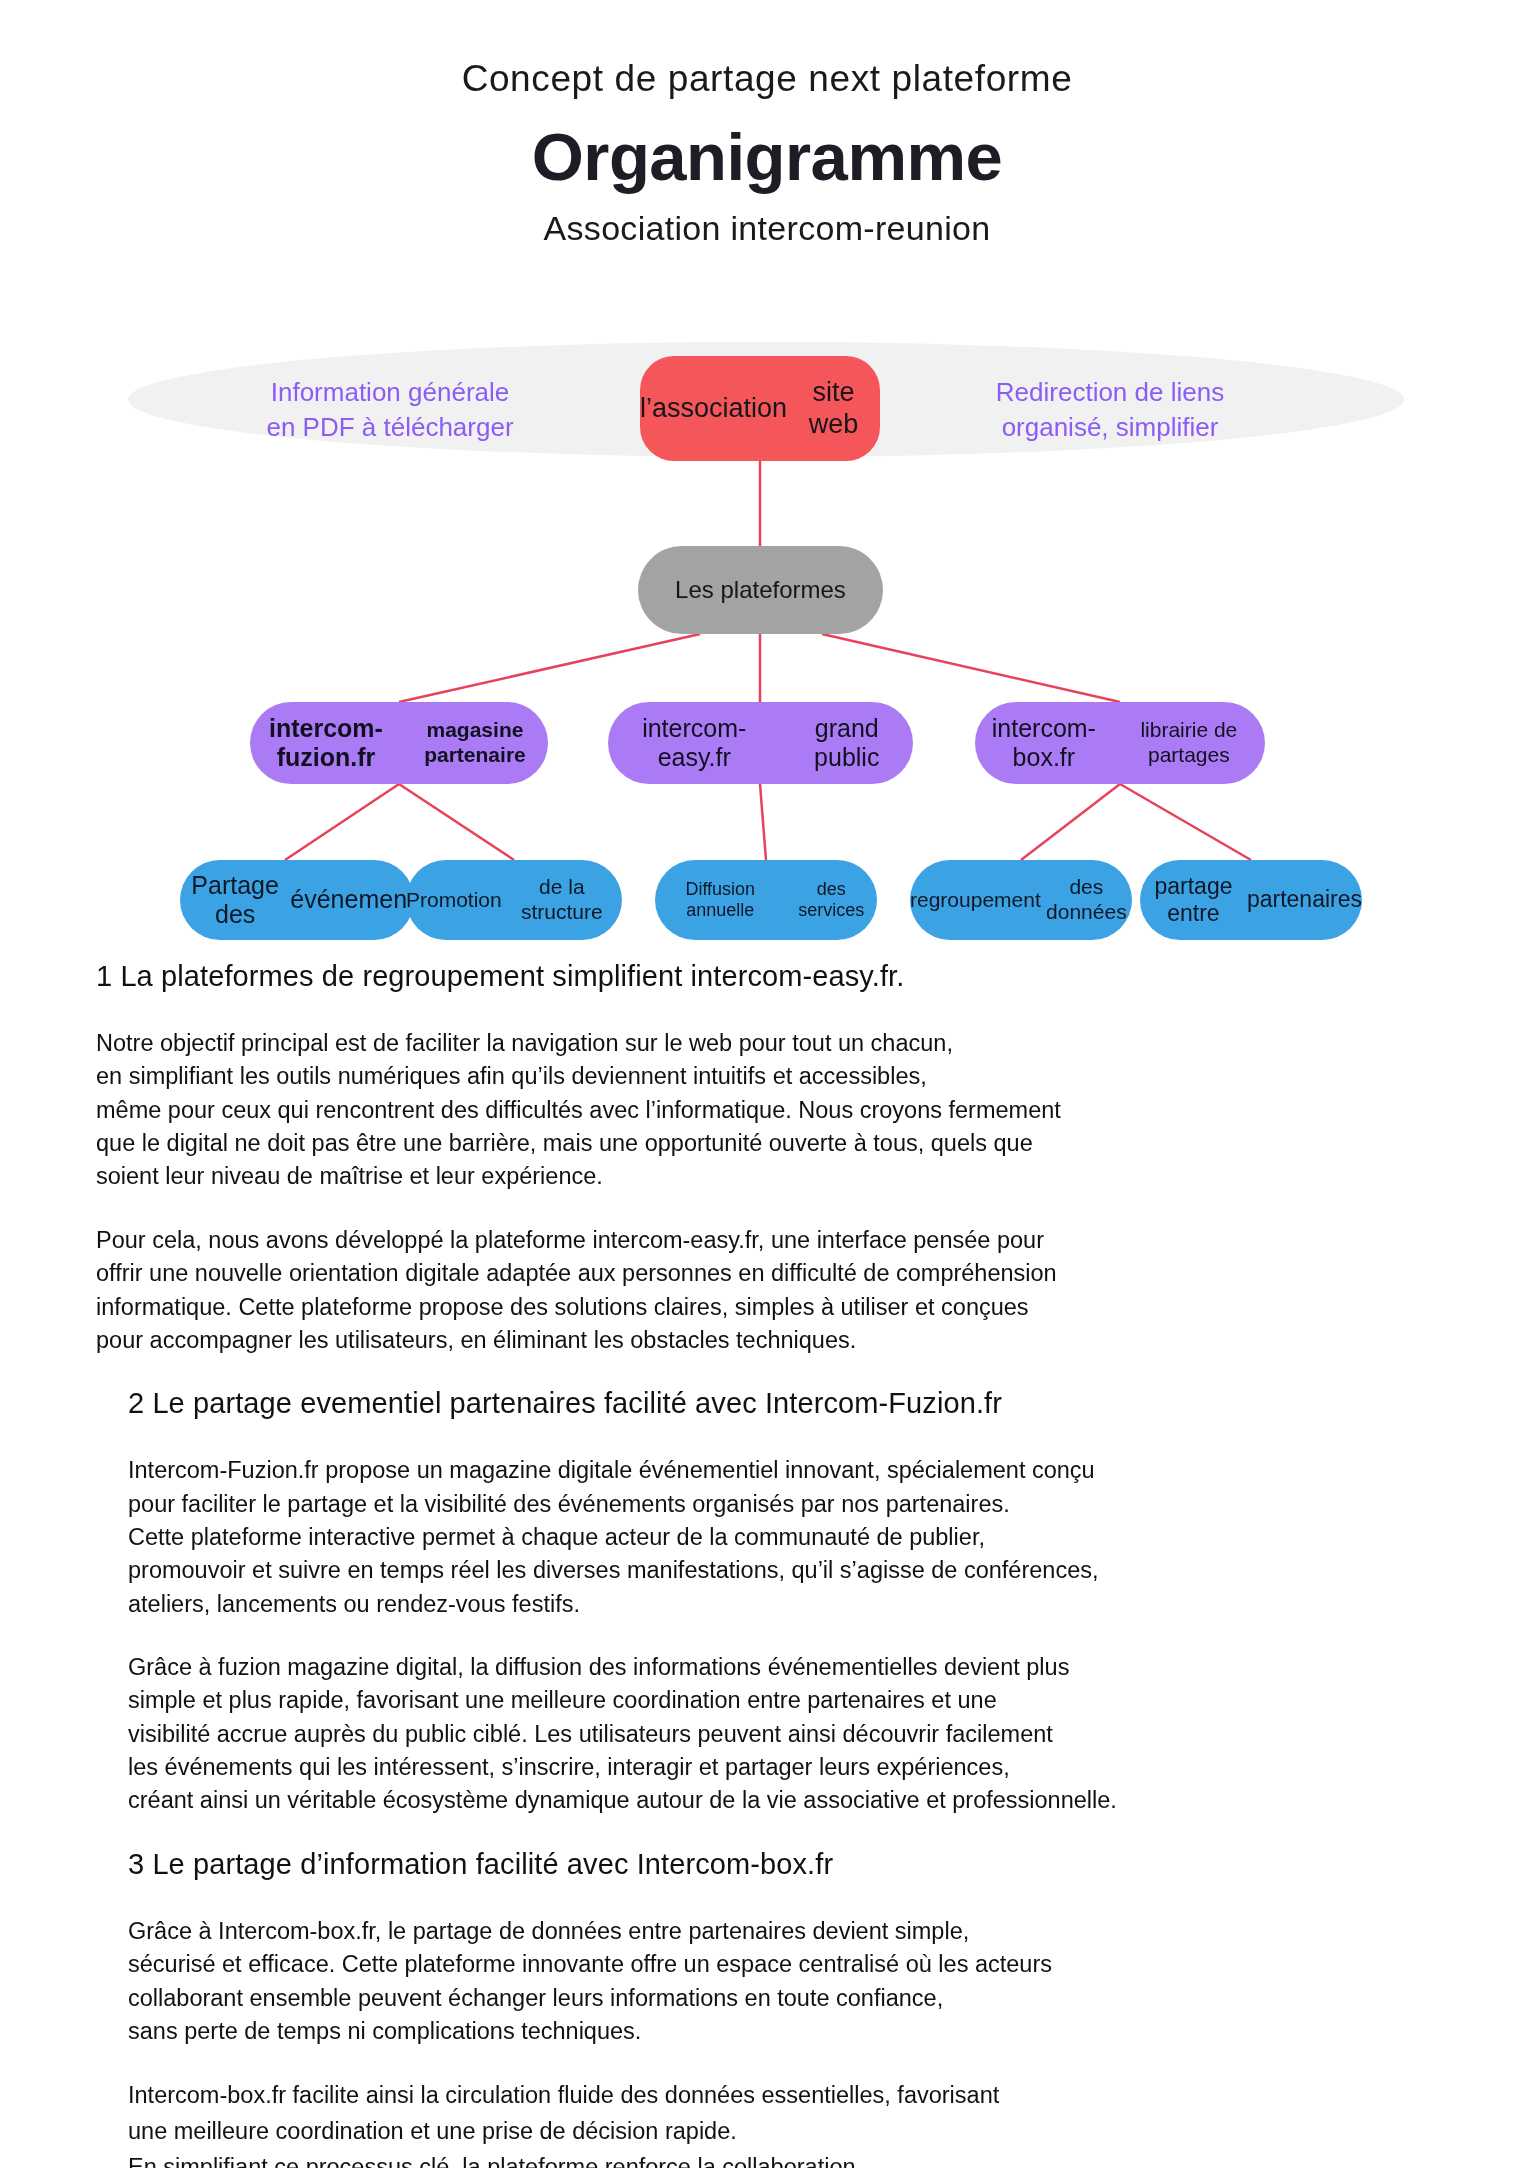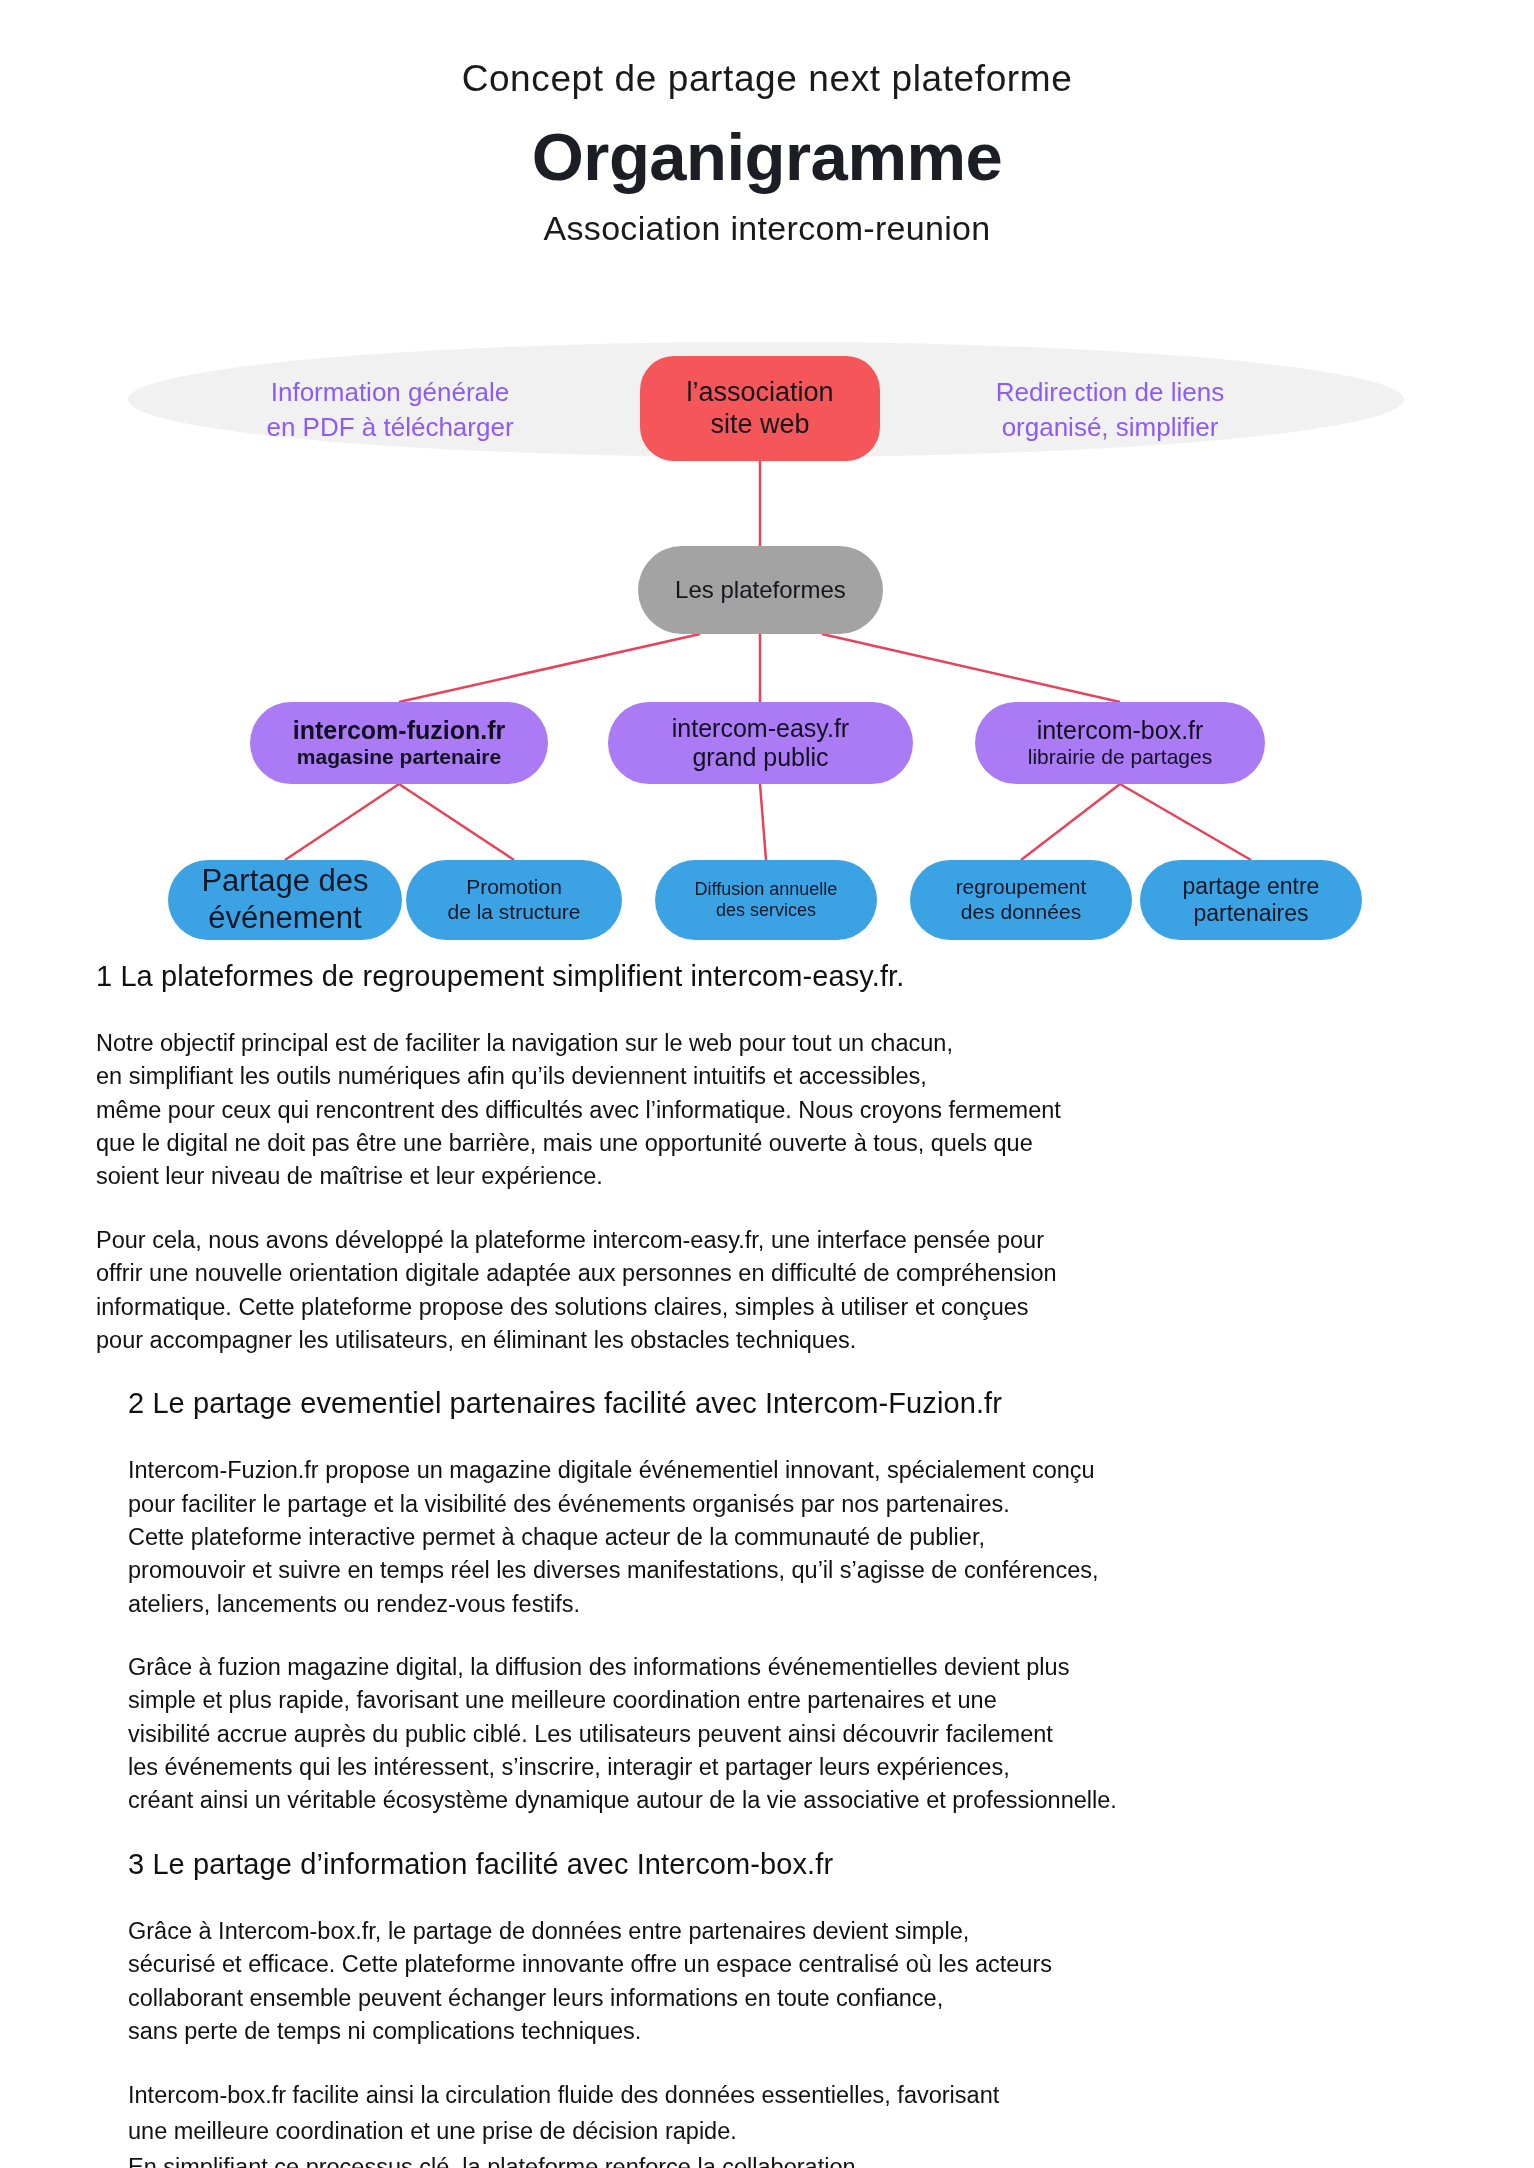--- a/index.html
+++ b/index.html
@@ -66,21 +66,20 @@
     left: 128px;
     top: 22px;
     width: 1276px;
     height: 115px;
     background: #f1f1f1;
     border-radius: 50% / 50%;
   }
   .node {
     position: absolute;
     display: flex;
-    flex-direction: column;
     align-items: center;
     justify-content: center;
     text-align: center;
     box-sizing: border-box;
     line-height: 1.18;
   }
   .side-label {
     position: absolute;
     text-align: center;
     font-size: 26px;
@@ -115,21 +114,21 @@
   .n-fuzion { left: 250px; top: 382px; width: 298px; font-weight: bold; }
   .n-easy   { left: 608px; top: 382px; width: 305px; }
   .n-box    { left: 975px; top: 382px; width: 290px; }
 
   .n-blue {
     background: #3ba3e3;
     border-radius: 44px;
     color: #101828;
     height: 80px;
   }
-  .b1 { left: 168px; top: 540px; width: 234px; font-size: 31px; }
+  .b1 { left: 180px; top: 540px; width: 234px; font-size: 25px; }
   .b2 { left: 406px; top: 540px; width: 216px; font-size: 21px; }
   .b3 { left: 655px; top: 540px; width: 222px; font-size: 18px; }
   .b4 { left: 910px; top: 540px; width: 222px; font-size: 21px; }
   .b5 { left: 1140px; top: 540px; width: 222px; font-size: 23px; }
 
   .lbl-left  { left: 200px; top: 55px;  width: 380px; }
   .lbl-right { left: 920px; top: 55px;  width: 380px; }
 
   
   .article {

